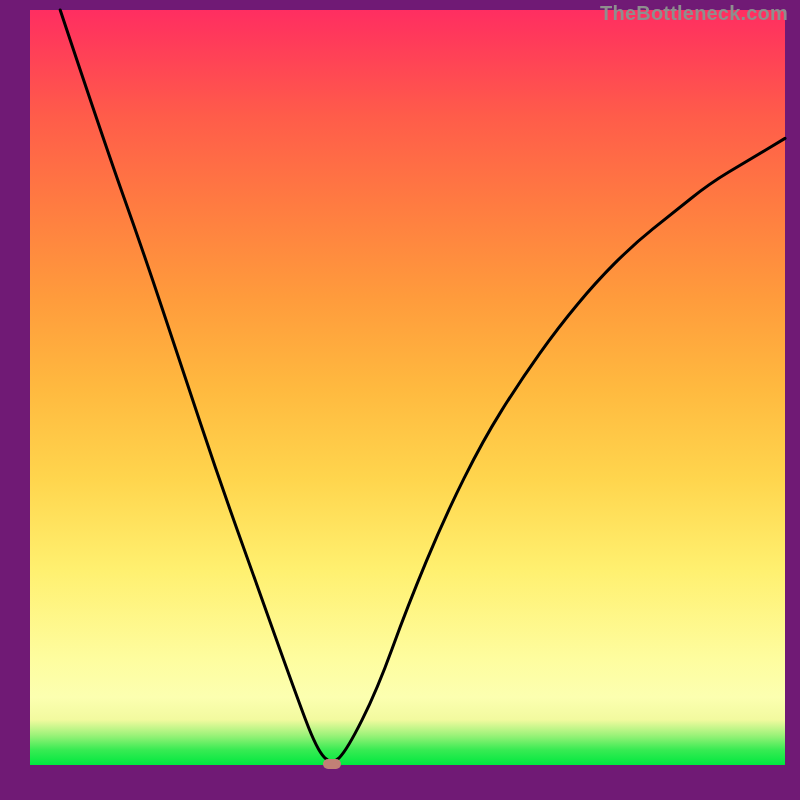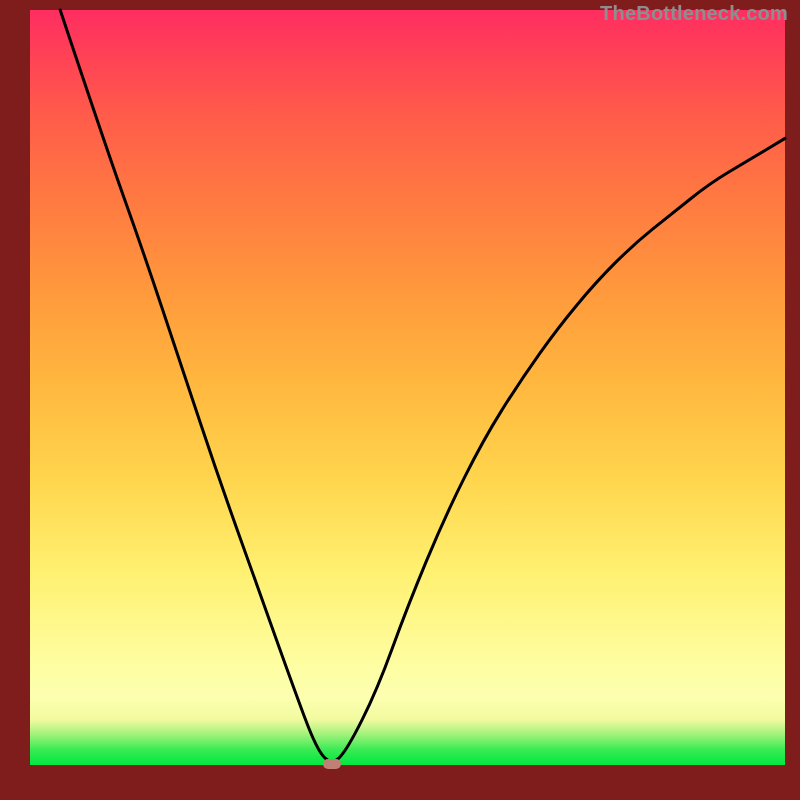--- a/index.html
+++ b/index.html
@@ -8,21 +8,21 @@
     width: 800px;
     height: 800px;
     overflow: hidden;
     background: #000;
     font-family: Arial, Helvetica, sans-serif;
   }
   .frame {
     position: relative;
     width: 800px;
     height: 800px;
-    background: #7f1d1d;
+    background: #701a75;
   }
   .plot {
     position: absolute;
     left: 30px;
     top: 10px;
     width: 755px;
     height: 755px;
     
     background: linear-gradient(
       to top,

